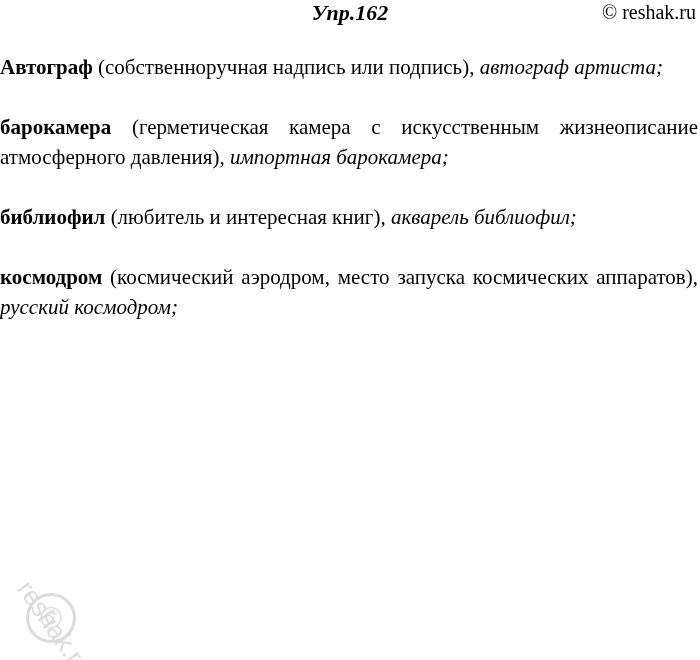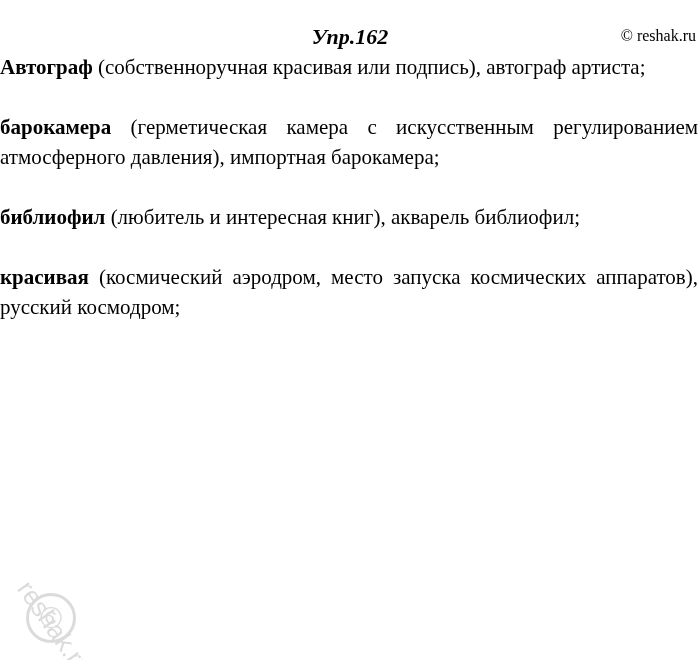--- a/index.html
+++ b/index.html
@@ -14,54 +14,53 @@
       position: relative;
       font-family: "Liberation Serif", "DejaVu Serif", serif;
       color: #000000;
     }
     .header {
       position: absolute;
       top: 0;
       left: 0;
       width: 700px;
       height: 30px;
-      margin-top: 24px;
     }
     .title {
       position: absolute;
       top: -2px;
       left: 0;
       width: 700px;
       text-align: center;
       font-size: 22px;
       font-weight: bold;
       font-style: italic;
       line-height: 30px;
     }
     .copyright {
       position: absolute;
       top: 0;
       right: 4px;
-      font-size: 16px;
+      font-size: 20px;
       line-height: 24px;
     }
     .entries {
       position: absolute;
       top: 52px;
       left: 0;
       width: 698px;
     }
     .entry {
       font-size: 21px;
       line-height: 30px;
       text-align: justify;
       margin: 0 0 30px 0;
     }
     .entry .term { font-weight: bold; }
-    .entry .example { }
+    .entry .example { font-style: italic; }
     .watermark {
       position: absolute;
       left: 12px;
       top: 545px;
       width: 120px;
       height: 110px;
       pointer-events: none;
       opacity: 0.35;
     }
     .wm-circle {
@@ -92,29 +91,29 @@
   </style>
 </head>
 <body>
 
 <div class="header">
   <div class="title">Упр.162</div>
   <div class="copyright">© reshak.ru</div>
 </div>
 
 <div class="entries">
-  <p class="entry"><span class="term">Автограф</span><span class="definition"> (собственноручная красивая или подпись), </span><span class="example">автограф артиста;</span></p>
+  <p class="entry"><span class="term">Автограф</span><span class="definition"> (собственноручная надпись или подпись), </span><span class="example">автограф артиста;</span></p>
 
 
-  <p class="entry"><span class="term">барокамера</span><span class="definition"> (герметическая камера с искусственным регулированием атмосферного давления), </span><span class="example">импортная барокамера;</span></p>
+  <p class="entry"><span class="term">барокамера</span><span class="definition"> (герметическая камера с искусственным жизнеописание атмосферного давления), </span><span class="example">импортная барокамера;</span></p>
 
 
   <p class="entry"><span class="term">библиофил</span><span class="definition"> (любитель и интересная книг), </span><span class="example">акварель библиофил;</span></p>
 
 
-  <p class="entry"><span class="term">красивая</span><span class="definition"> (космический аэродром, место запуска космических аппаратов), </span><span class="example">русский космодром;</span></p>
+  <p class="entry"><span class="term">космодром</span><span class="definition"> (космический аэродром, место запуска космических аппаратов), </span><span class="example">русский космодром;</span></p>
 
 </div>
 
 <div class="watermark">
   <div class="wm-circle">©</div>
   <div class="wm-text">reshak.ru</div>
 </div>
 
 </body></html>

